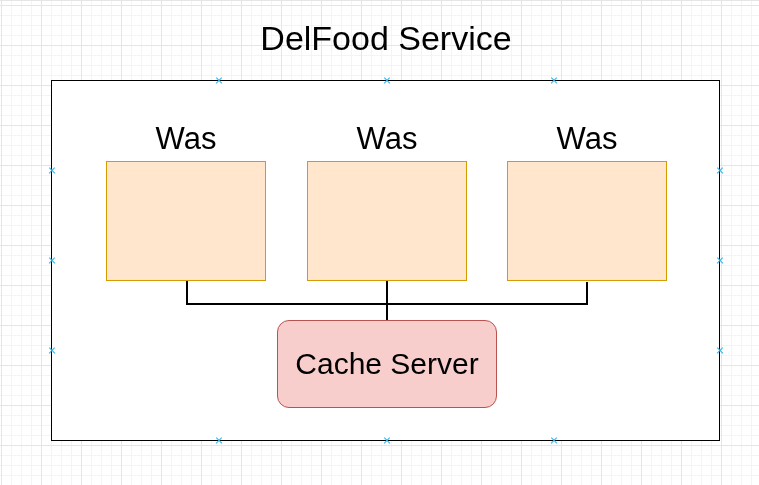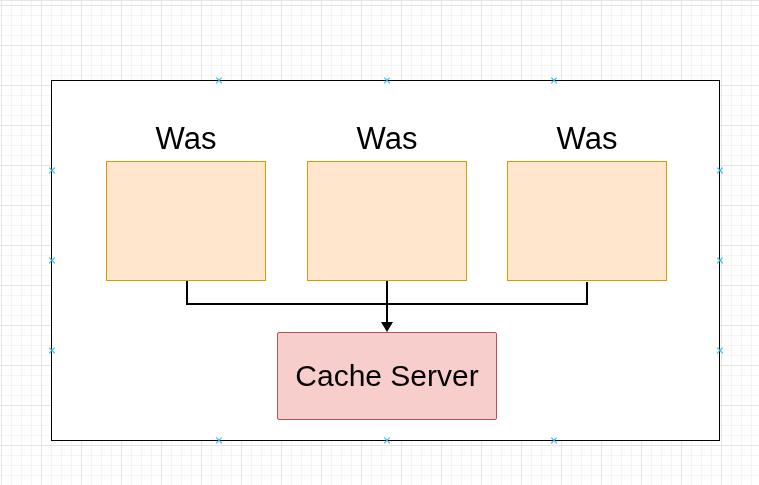--- a/index.html
+++ b/index.html
@@ -44,35 +44,36 @@
     border:1.5px solid var(--was-stroke,#d79b00);
     box-sizing:border-box;
   }
   .conn{position:absolute;background:var(--connector,#000000);}
   .arrowhead{
     position:absolute;left:381px;top:322px;width:0;height:0;
     border-left:6px solid transparent;border-right:6px solid transparent;
     border-top:10px solid var(--connector,#000000);
   }
   .cache-server{
-    position:absolute;left:277px;top:332px;width:220px;height:88px;
+    position:absolute;left:277px;top:320px;width:220px;height:88px;
     background:var(--cache-fill,#f8cecc);
     border:1.5px solid var(--cache-stroke,#b85450);
-    border-radius:2px;box-sizing:border-box;
+    border-radius:12px;box-sizing:border-box;
     display:flex;align-items:center;justify-content:center;
   }
   .cache-server-label{
     font-size:30px;color:#000000;white-space:nowrap;
   }
 </style>
 </head>
 <body>
 
 <div class="canvas">
 
+  <div class="title">DelFood Service</div>
 
   <div class="container-rect"></div>
 
   <span class="cp" style="left:215px;top:77px"></span>
   <span class="cp" style="left:383px;top:77px"></span>
   <span class="cp" style="left:550px;top:77px"></span>
 
   <span class="cp" style="left:215px;top:437px"></span>
   <span class="cp" style="left:383px;top:437px"></span>
   <span class="cp" style="left:550px;top:437px"></span>

